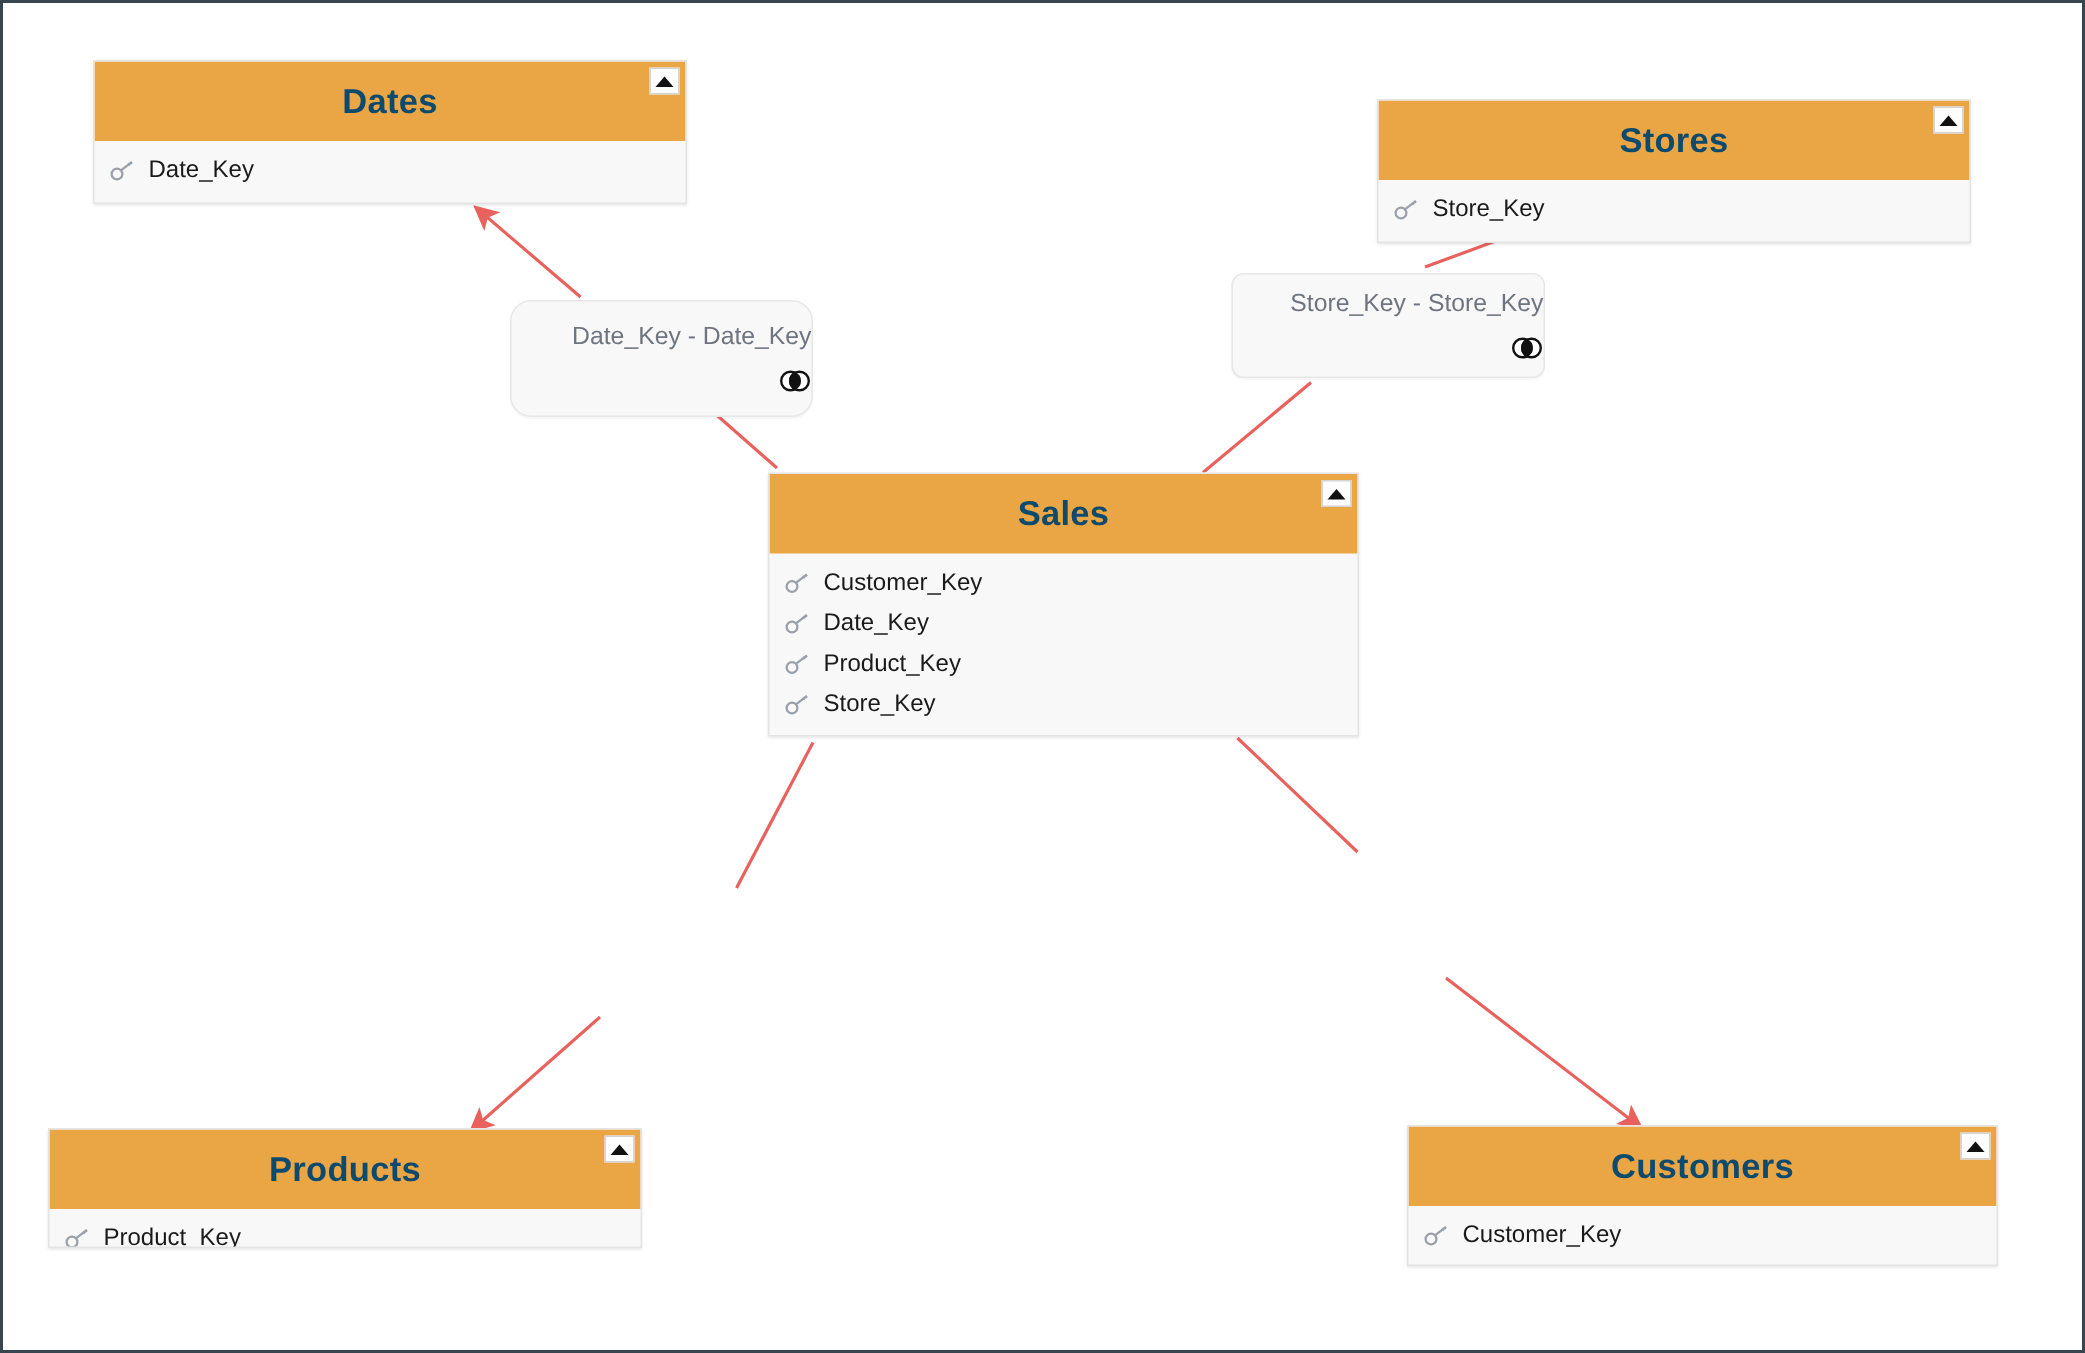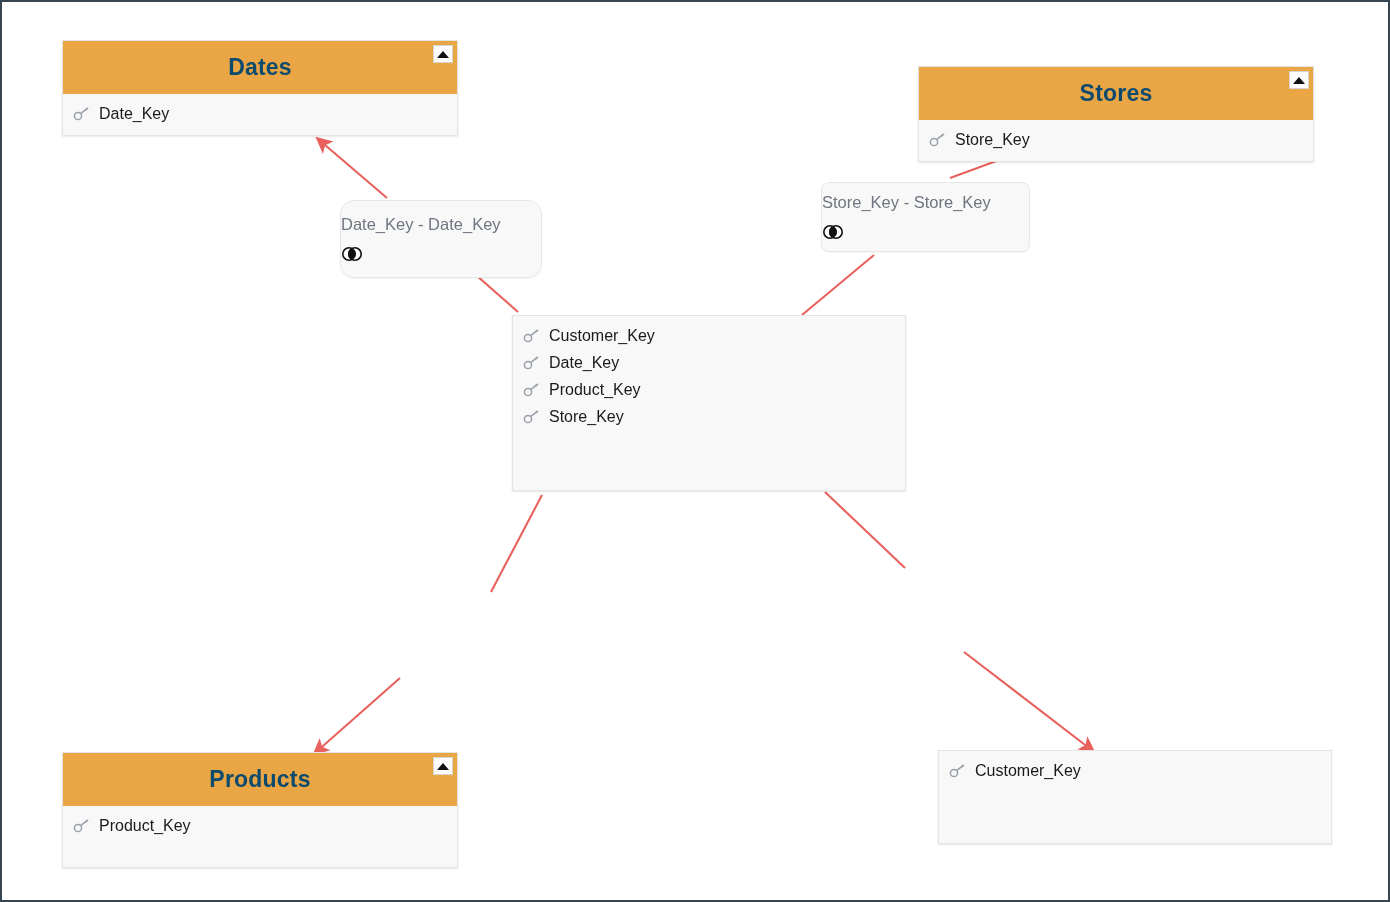--- a/index.html
+++ b/index.html
@@ -99,21 +99,21 @@
 
   
   .rel-chip {
     position: absolute;
     background: #f7f8f7;
     border: 1px solid #e6e7e6;
     border-radius: 8px;
     box-sizing: border-box;
     display: flex;
     flex-direction: column;
-    align-items: flex-start;
+    align-items: flex-end;
     justify-content: center;
     box-shadow: 0 1px 1px rgba(0,0,0,0.04);
   }
   .rel-text {
     font-size: 16.5px;
     color: #6f7580;
     line-height: 1;
     white-space: nowrap;
   }
   .join-icon {
@@ -182,20 +182,26 @@
           <path d="M7.6 6.6 L14.6 1.2" stroke="#9aa0aa" stroke-width="1.5" fill="none"></path>
           <path d="M12.3 2.0 L13.6 3.2" stroke="#9aa0aa" stroke-width="1.5" fill="none"></path>
           <path d="M13.9 0.9 L15.0 2.1" stroke="#9aa0aa" stroke-width="1.5" fill="none"></path>
         </svg>
         <span class="field-name">Store_Key</span>
       </div>
     </div>
   </div>
 
   <div class="table-card" style="left:510px; top:313px; width:394px; height:176px;">
+    <div class="table-header">
+      <span class="table-title">Sales</span>
+      <div class="collapse-btn">
+        <span class="caret-up"></span>
+      </div>
+    </div>
     <div class="fields">
       <div class="field-row">
         <svg class="key-icon" viewBox="0 0 17 14">
           <circle cx="5" cy="9" r="3.6" fill="none" stroke="#9aa0aa" stroke-width="1.5"></circle>
           <path d="M7.6 6.6 L14.6 1.2" stroke="#9aa0aa" stroke-width="1.5" fill="none"></path>
           <path d="M12.3 2.0 L13.6 3.2" stroke="#9aa0aa" stroke-width="1.5" fill="none"></path>
           <path d="M13.9 0.9 L15.0 2.1" stroke="#9aa0aa" stroke-width="1.5" fill="none"></path>
         </svg>
         <span class="field-name">Customer_Key</span>
       </div>
@@ -222,41 +228,47 @@
           <circle cx="5" cy="9" r="3.6" fill="none" stroke="#9aa0aa" stroke-width="1.5"></circle>
           <path d="M7.6 6.6 L14.6 1.2" stroke="#9aa0aa" stroke-width="1.5" fill="none"></path>
           <path d="M12.3 2.0 L13.6 3.2" stroke="#9aa0aa" stroke-width="1.5" fill="none"></path>
           <path d="M13.9 0.9 L15.0 2.1" stroke="#9aa0aa" stroke-width="1.5" fill="none"></path>
         </svg>
         <span class="field-name">Store_Key</span>
       </div>
     </div>
   </div>
 
-  <div class="table-card" style="left:60px; top:750px; width:396px; height:116px;">
+  <div class="table-card" style="left:30px; top:750px; width:396px; height:80px;">
     <div class="table-header">
       <span class="table-title">Products</span>
       <div class="collapse-btn">
         <span class="caret-up"></span>
       </div>
     </div>
     <div class="fields">
       <div class="field-row">
         <svg class="key-icon" viewBox="0 0 17 14">
           <circle cx="5" cy="9" r="3.6" fill="none" stroke="#9aa0aa" stroke-width="1.5"></circle>
           <path d="M7.6 6.6 L14.6 1.2" stroke="#9aa0aa" stroke-width="1.5" fill="none"></path>
           <path d="M12.3 2.0 L13.6 3.2" stroke="#9aa0aa" stroke-width="1.5" fill="none"></path>
           <path d="M13.9 0.9 L15.0 2.1" stroke="#9aa0aa" stroke-width="1.5" fill="none"></path>
         </svg>
         <span class="field-name">Product_Key</span>
       </div>
     </div>
   </div>
 
   <div class="table-card" style="left:936px; top:748px; width:394px; height:94px;">
+    <div class="table-header">
+      <span class="table-title">Customers</span>
+      <div class="collapse-btn">
+        <span class="caret-up"></span>
+      </div>
+    </div>
     <div class="fields">
       <div class="field-row">
         <svg class="key-icon" viewBox="0 0 17 14">
           <circle cx="5" cy="9" r="3.6" fill="none" stroke="#9aa0aa" stroke-width="1.5"></circle>
           <path d="M7.6 6.6 L14.6 1.2" stroke="#9aa0aa" stroke-width="1.5" fill="none"></path>
           <path d="M12.3 2.0 L13.6 3.2" stroke="#9aa0aa" stroke-width="1.5" fill="none"></path>
           <path d="M13.9 0.9 L15.0 2.1" stroke="#9aa0aa" stroke-width="1.5" fill="none"></path>
         </svg>
         <span class="field-name">Customer_Key</span>
       </div>

